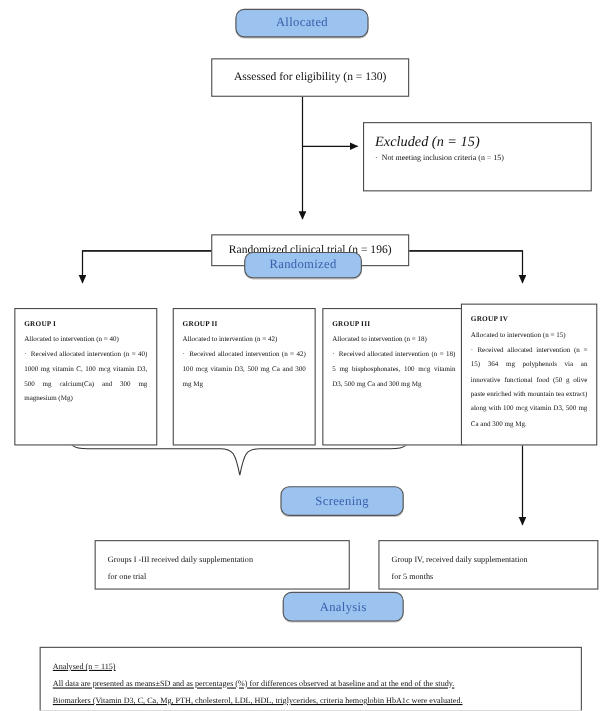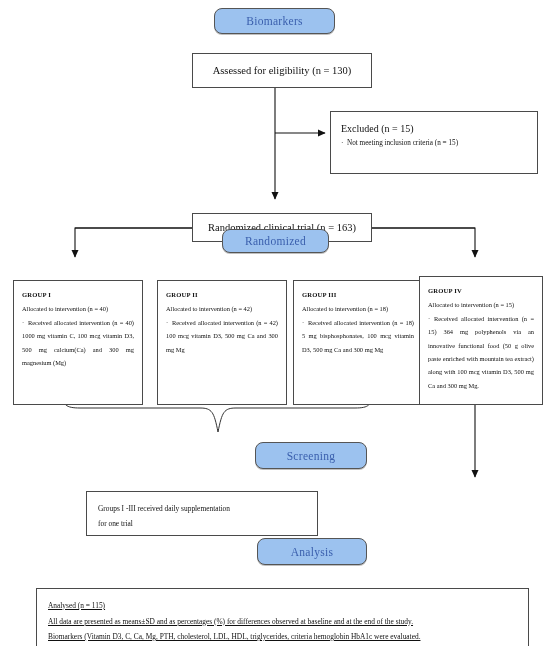--- a/index.html
+++ b/index.html
@@ -77,38 +77,38 @@
     <path class="wire" d="M275,228 L475,228 L475,257" marker-end="url(#ah)"></path>
     <path class="wire" d="M75,228 L475,228"></path>
 
     <path class="brace" d="M62,392 C62,405 66,408 80,408 L200,408 C212,408 214,412 218,432
              C222,412 224,408 236,408 L355,408 C369,408 372,405 372,392"></path>
 
     <path class="wire" d="M475,392 L475,477" marker-end="url(#ah)"></path>
   </svg>
 
   <div class="pill" style="left:214px;top:8px;width:119px;height:24px;">
-    <span>Biomarkers</span>
+    <span>Allocated</span>
   </div>
 
   <div class="box" style="left:192px;top:40px;width:180px;height:35px;">
     <div class="txt ctr">Assessed for eligibility (n = 130)</div>
   </div>
 
   <div class="box" style="left:330px;top:98px;width:208px;height:63px;">
     <div class="txt pad" style="padding:9px 10px;">
-      <p class="ln" style="font-size:10px;line-height:15px;">Excluded (n = 15)</p>
+      <p class="ln" style="font-size:13px;line-height:15px;font-style:italic;">Excluded (n = 15)</p>
       <p class="ln" style="font-size:7.2px;line-height:15px;">
         <span class="bul">·</span><span>Not meeting inclusion criteria (n = 15)</span>
       </p>
     </div>
   </div>
 
   <div class="box" style="left:192px;top:200px;width:180px;height:29px;">
-    <div class="txt ctr">Randomized clinical trial (n = 163)</div>
+    <div class="txt ctr">Randomized clinical trial (n = 196)</div>
   </div>
 
   <div class="pill" style="left:222px;top:229px;width:105px;height:22px;">
     <span>Randomized</span>
   </div>
 
   <div class="box" style="left:13px;top:267px;width:130px;height:125px;">
     <div class="txt pad">
       <p class="hd">GROUP I</p>
       <p class="ln">Allocated to intervention (n = 40)</p>
@@ -152,20 +152,26 @@
     <span>Screening</span>
   </div>
 
   <div class="box" style="left:86px;top:478px;width:232px;height:45px;">
     <div class="txt" style="padding:9px 11px;">
       <p class="ln" style="font-size:7.4px;line-height:15px;">Groups I -III received daily supplementation</p>
       <p class="ln" style="font-size:7.4px;line-height:15px;">for one trial</p>
     </div>
   </div>
 
+  <div class="box" style="left:344px;top:478px;width:200px;height:45px;">
+    <div class="txt" style="padding:9px 11px;">
+      <p class="ln" style="font-size:7.4px;line-height:15px;">Group IV, received daily supplementation</p>
+      <p class="ln" style="font-size:7.4px;line-height:15px;">for 5 months</p>
+    </div>
+  </div>
 
   <div class="pill" style="left:257px;top:538px;width:108px;height:25px;">
     <span>Analysis</span>
   </div>
 
   <div class="box" style="left:36px;top:575px;width:493px;height:59px;">
     <div class="txt" style="padding:9px 11px;text-decoration:underline;">
       <p class="ln" style="font-size:7.4px;line-height:15.5px;">Analysed (n = 115)</p>
       <p class="ln" style="font-size:7.4px;line-height:15.5px;">All data are presented as means±SD and as percentages (%) for differences observed at baseline and at the end of the study.</p>
       <p class="ln" style="font-size:7.4px;line-height:15.5px;">Biomarkers (Vitamin D3, C, Ca, Mg, PTH, cholesterol, LDL, HDL, triglycerides, criteria hemoglobin HbA1c were evaluated.</p>

